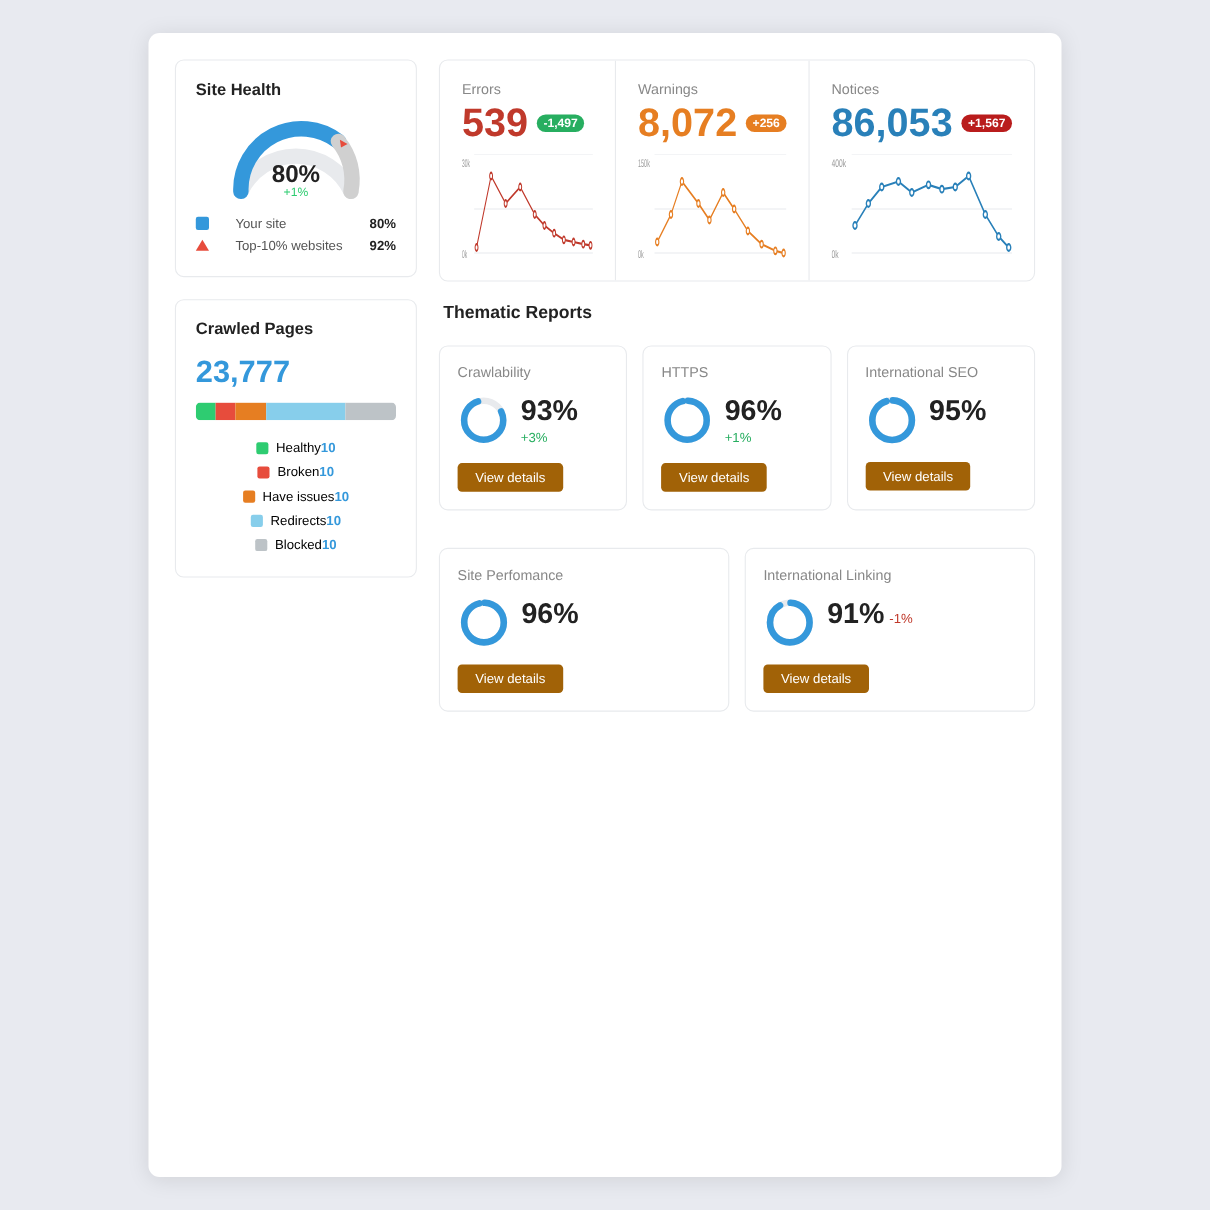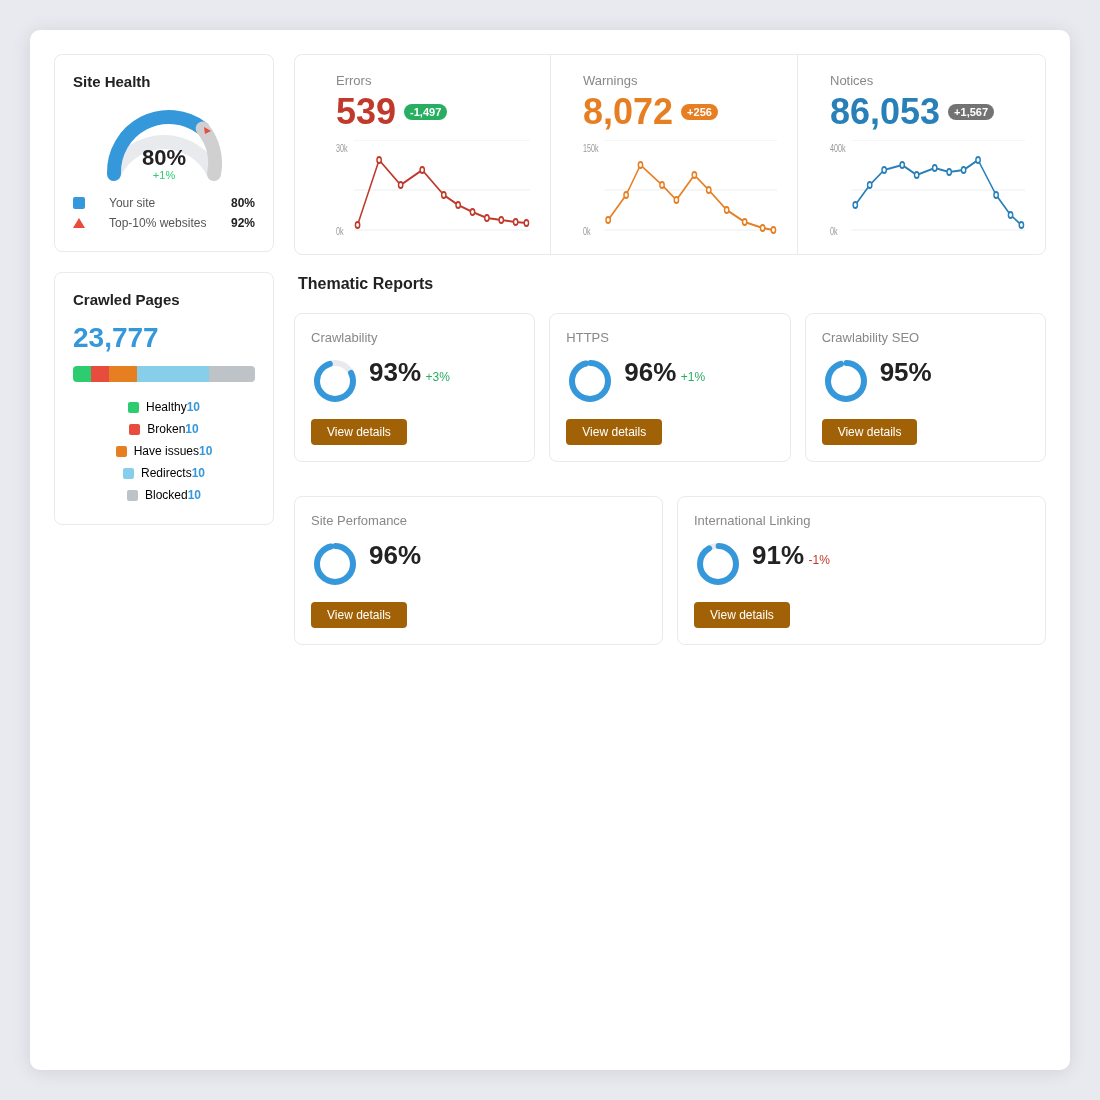--- a/index.html
+++ b/index.html
@@ -9,21 +9,21 @@
       display: flex;
       justify-content: center;
       align-items: center;
       min-height: 100vh;
       padding: 20px;
     }
     .dashboard {
       background: #fff;
       border-radius: 10px;
       box-shadow: 0 2px 20px rgba(0,0,0,0.1);
-      width: 1040px;
+      width: 830px;
       min-height: 1040px;
       padding: 24px;
       display: grid;
       grid-template-columns: 220px 1fr;
       grid-template-rows: auto auto;
       gap: 20px;
     }
     
     .left-col {
       display: flex;
@@ -151,25 +151,24 @@
     
     .right-col {
       display: flex;
       flex-direction: column;
       gap: 20px;
     }
     
     .metrics-row {
       display: grid;
       grid-template-columns: 1fr 1fr 1fr;
-      gap: 12px;
+      gap: 0;
       border: 1px solid #e8eaed;
       border-radius: 8px;
       overflow: hidden;
-      padding-left: 21px;
     }
     .metric-block {
       padding: 18px 20px 10px;
       border-right: 1px solid #e8eaed;
     }
     .metric-block:last-child { border-right: none; }
     .metric-label {
       font-size: 13px;
       color: #888;
       margin-bottom: 6px;
@@ -190,21 +189,21 @@
     .metric-value.notices { color: #2980b9; text-align: center; }
     .metric-badge {
       font-size: 11px;
       font-weight: 700;
       padding: 2px 6px;
       border-radius: 10px;
       color: #fff;
     }
     .badge-green { background: #27ae60; }
     .badge-orange { background: #e67e22; }
-    .badge-red { background: #737373; text-align: center; }
+    .badge-red { background: #b91c1c; text-align: center; }
     
     .sparkline-area {
       width: 100%;
       height: 100px;
     }
 
     
     .thematic-title {
       font-size: 16px;
       font-weight: 700;
@@ -479,21 +478,21 @@
           </svg>
           <div>
             <span class="report-pct">96%</span>
             <span class="report-change-pos"> +1%</span>
           </div>
         </div>
         <button class="view-details-btn">View details</button>
       </div>
 
       <div class="report-card">
-        <div class="report-card-title">Crawlability SEO</div>
+        <div class="report-card-title">International SEO</div>
         <div class="report-metric-row">
           <svg class="ring-svg" viewBox="0 0 48 48">
             <circle cx="24" cy="24" r="18" fill="none" stroke="#e8eaed" stroke-width="6"></circle>
             <circle cx="24" cy="24" r="18" fill="none" stroke="#3498db" stroke-width="6" stroke-dasharray="107 6" stroke-dashoffset="28" stroke-linecap="round"></circle>
           </svg>
           <div>
             <span class="report-pct">95%</span>
           </div>
         </div>
         <button class="view-details-btn">View details</button>

